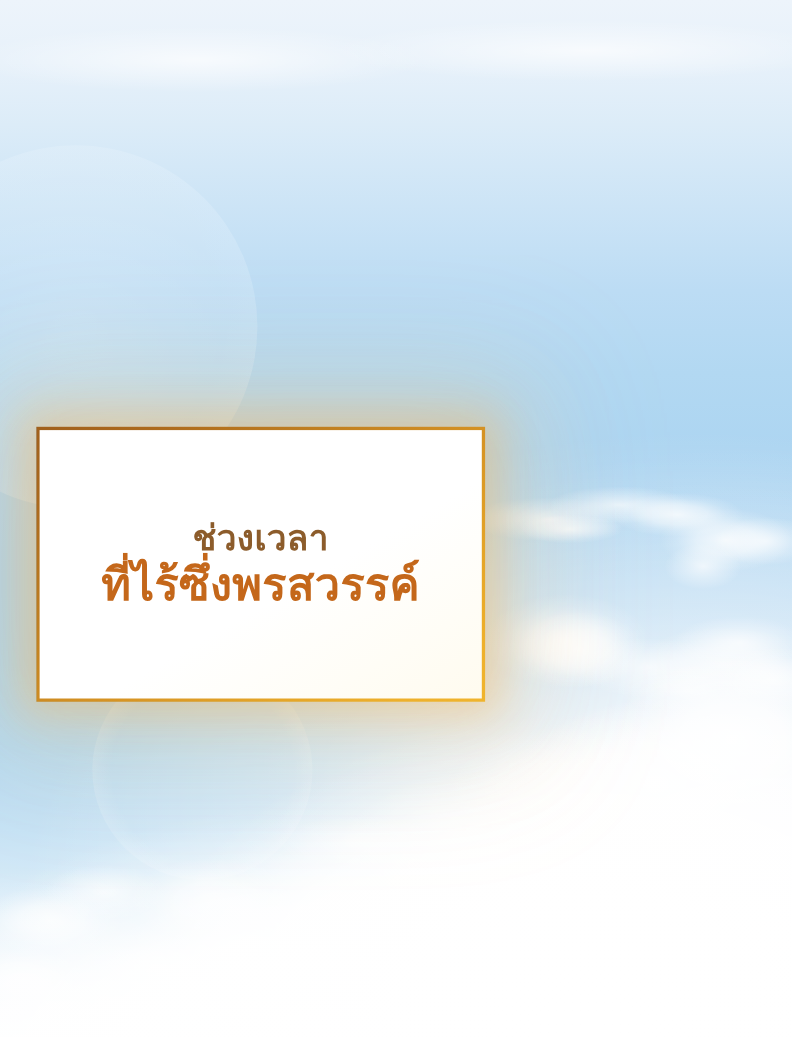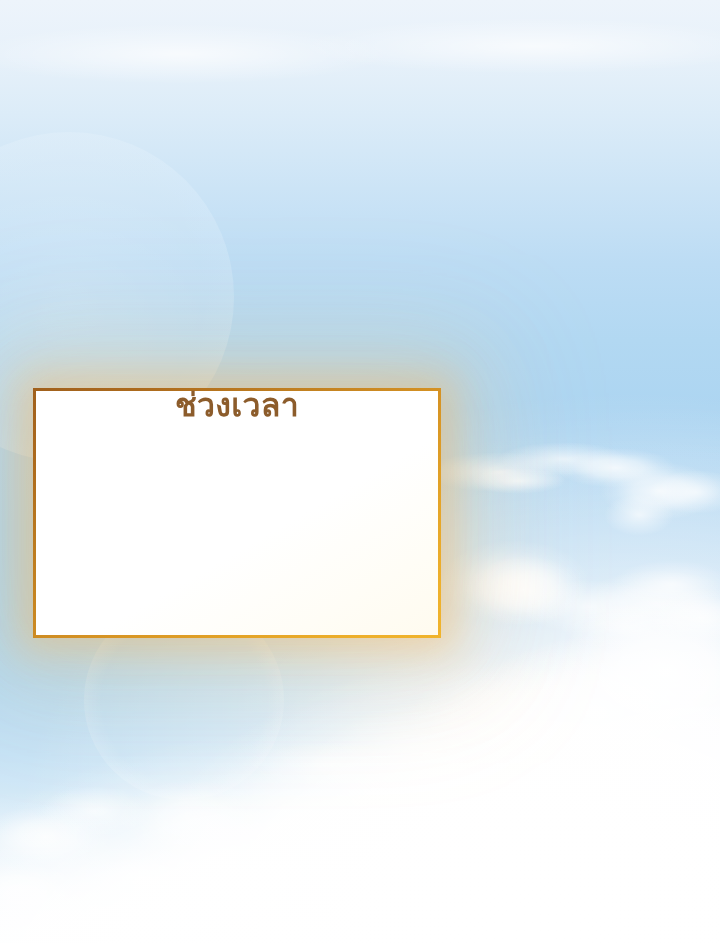--- a/index.html
+++ b/index.html
@@ -146,21 +146,21 @@
   }
   .title-card-inner {
     position: relative;
     width: 100%;
     height: 100%;
     box-sizing: border-box;
     background: linear-gradient(150deg, #ffffff 0%, #ffffff 58%, #fffdf6 82%, #fffbef 100%);
     display: flex;
     flex-direction: column;
     align-items: center;
-    justify-content: space-between;
+    justify-content: center;
   }
 
   .title-line {
     display: block;
     width: 100%;
     text-align: center;
     white-space: nowrap;
     line-height: 1.02;
     font-weight: 700;
     letter-spacing: 0.3px;
@@ -232,16 +232,17 @@
 
     <div class="cl wisp" style="left:250px; top:742px; width:160px; height:46px;"></div>
     <div class="cl wisp" style="left:330px; top:772px; width:150px; height:50px;"></div>
 
     <div class="cloud-bank"></div>
   </div>
 
   <div class="title-card">
     <div class="title-card-inner">
       <span class="title-line title-line-1">ช่วงเวลา</span>
+      <span class="title-line title-line-2">ที่ไร้ซึ่งพรสวรรค์</span>
     </div>
   </div>
 
 </div>
 
 </body></html>

